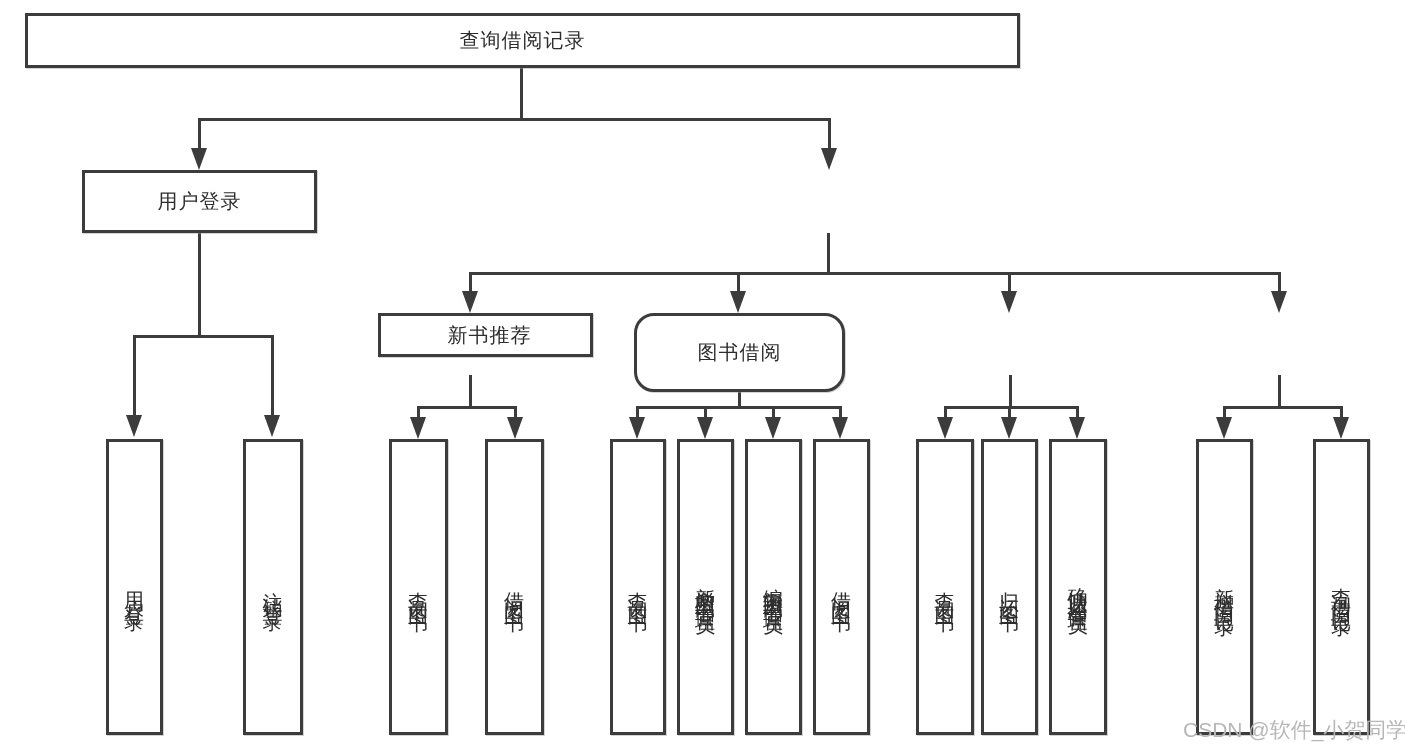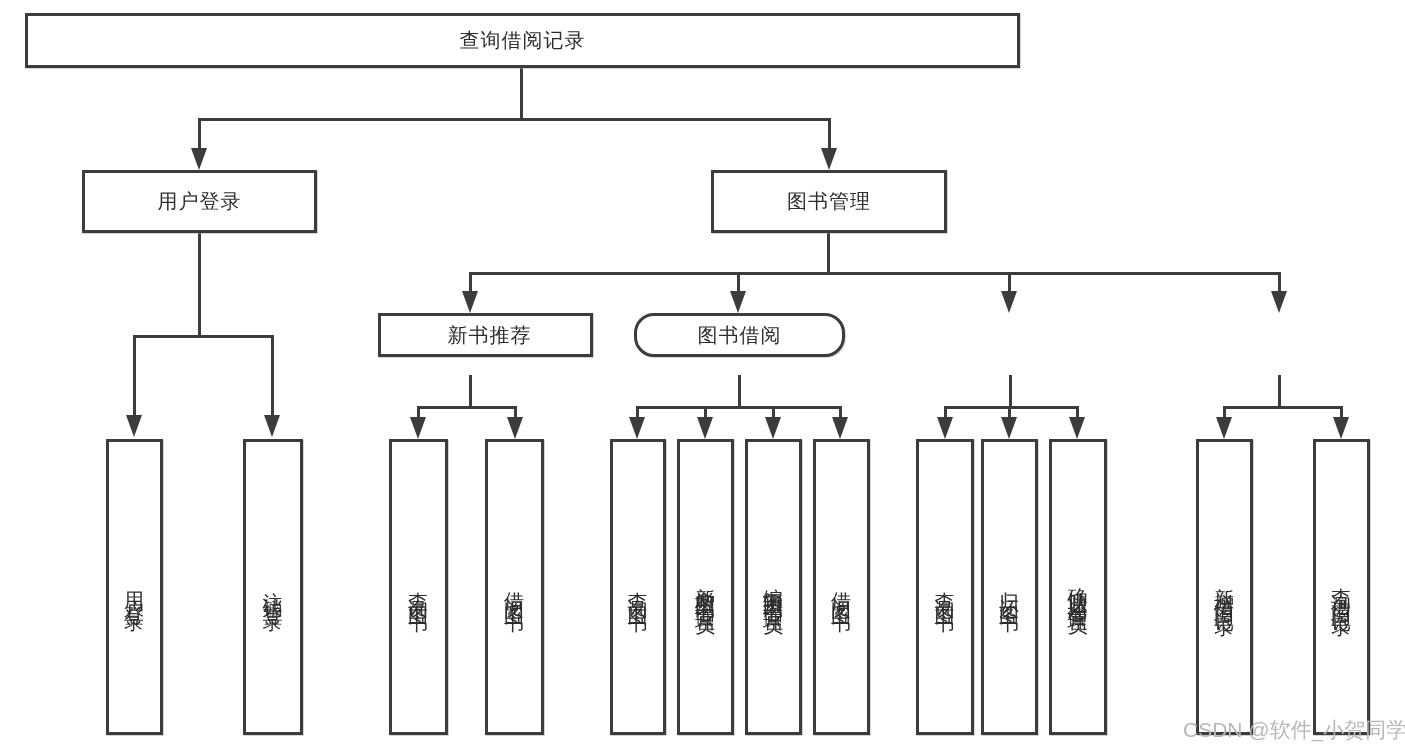--- a/index.html
+++ b/index.html
@@ -92,25 +92,24 @@
   <div class="hline" style="left:1223px;top:406px;width:120px;"></div>
   <div class="vline" style="left:1223px;top:406px;height:12px;"></div>
   <div class="arrow" style="left:1216px;top:417px;"></div>
   <div class="vline" style="left:1340px;top:406px;height:12px;"></div>
   <div class="arrow" style="left:1333px;top:417px;"></div>
 
   <div class="box" style="left:25px;top:13px;width:995px;height:55px;">查询借阅记录</div>
 
   <div class="box" style="left:82px;top:170px;width:235px;height:63px;">用户登录</div>
 
-  <div class="box" style="left:711px;top:170px;width:236px;height:63px;">图书管理</div>
 
   <div class="box" style="left:378px;top:313px;width:215px;height:44px;padding-left:8px;">新书推荐</div>
 
-  <div class="box" style="left:634px;top:313px;width:211px;height:44px;border-radius:20px;">图书借阅</div>
+  <div class="box" style="left:634px;top:313px;width:211px;height:79px;border-radius:20px;">图书借阅</div>
 
 
 
   <div class="box vbox" style="left:106px;top:439px;width:57px;height:296px;">用户登录</div>
   <div class="box vbox" style="left:243px;top:439px;width:60px;height:296px;">注销登录</div>
 
   <div class="box vbox" style="left:389px;top:439px;width:59px;height:296px;">查询图书</div>
   <div class="box vbox" style="left:485px;top:439px;width:59px;height:296px;">借阅图书</div>
 
   <div class="box vbox" style="left:610px;top:439px;width:56px;height:296px;">查询图书</div>

